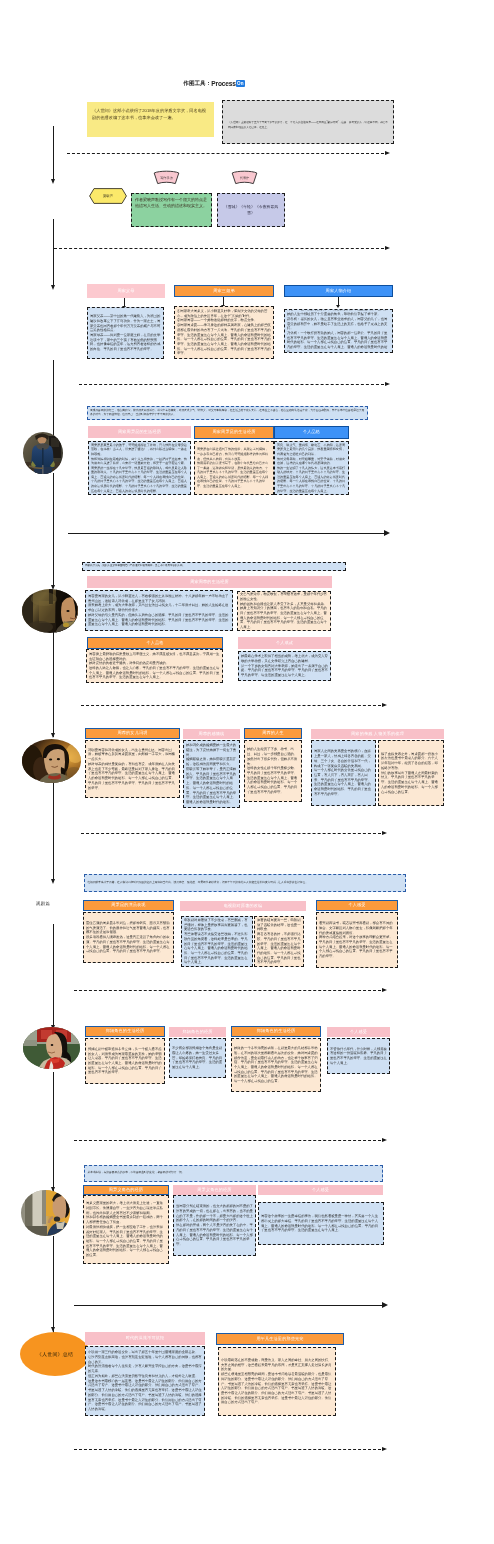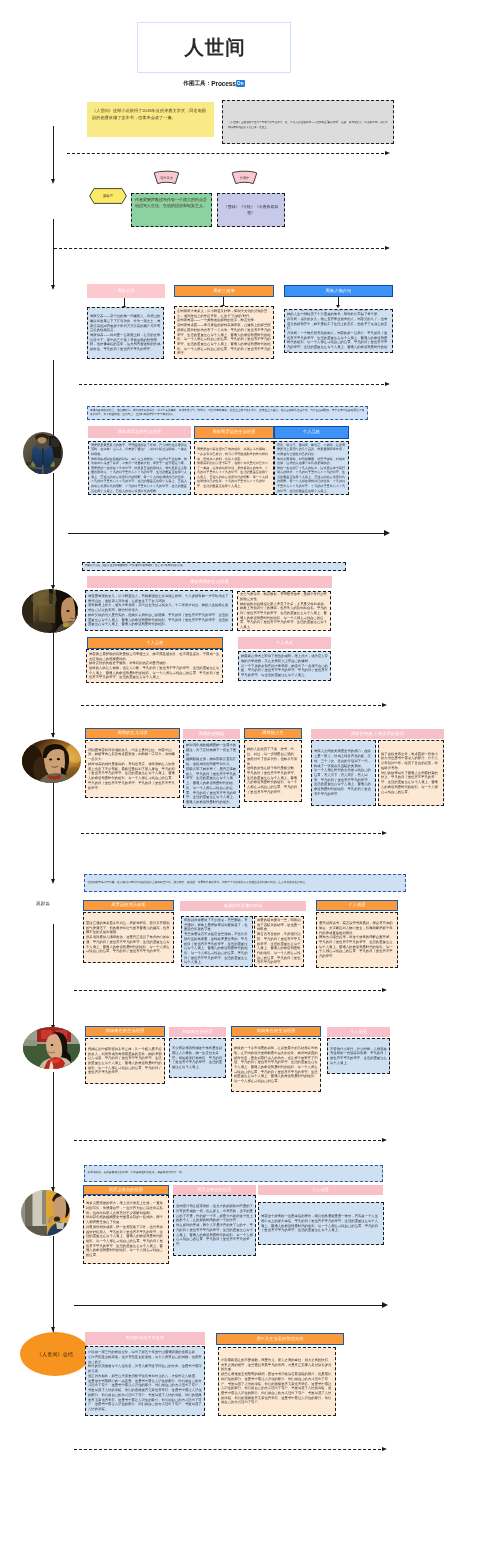--- a/index.html
+++ b/index.html
@@ -140,23 +140,20 @@
      color:#3b2f1f;display:block;}
   #n-blue2{left:217px;top:193px;width:68px;height:34px;background:#c6c9e8;
      border:1px dashed #1a1a1a;font-size:3.9px;padding:4px 3px;color:#2c2c40;
      display:flex;align-items:center;justify-content:center;text-align:center;}
 </style>
 </head>
 <body>
 
 <div class="canvas" id="canvas">
 
-  <div class="abs" id="title-box">
-    <span id="title-text">人世间</span>
-  </div>
   <div class="abs" id="tool-line">
     <span class="lbl">作图工具：</span>
     <span class="nm">Process</span>
     <span class="pobadge">On</span>
   </div>
 
   <div class="spine" style="left:53px;top:126px;height:55px;"></div>
   <div class="spinehead" style="left:51px;top:179px;"></div>
 
   <div class="abs" id="n-yellow">

